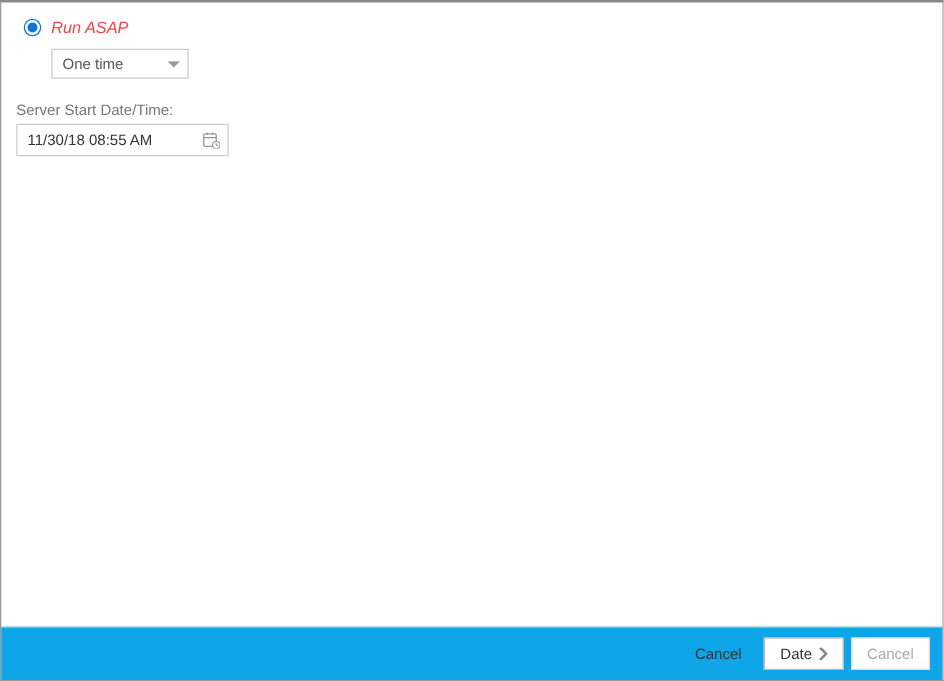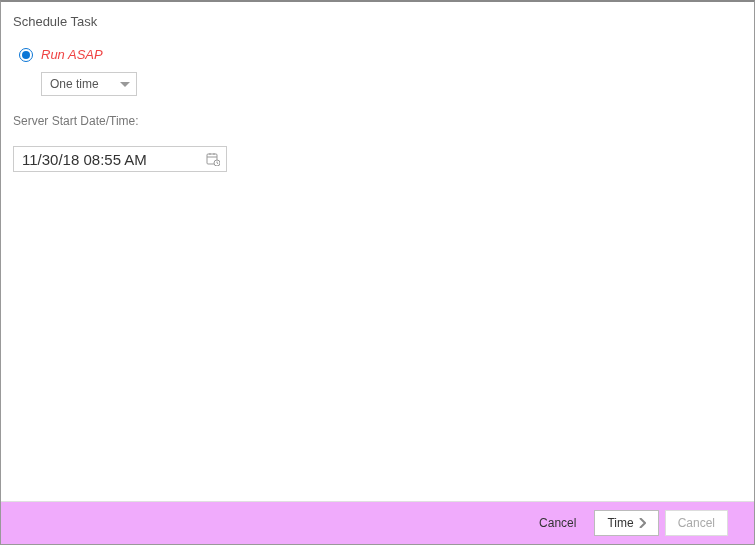--- a/index.html
+++ b/index.html
@@ -87,62 +87,62 @@
   border-radius: 50%;
 }
 .radio-label {
   color: #ef4444;
   cursor: pointer;
   font-style: italic;
 }
 .select-box {
   margin-left: 22px;
   margin-top: 2px;
-  width: 96px;
+  width: 110px;
   height: 24px;
   border: 1px solid #ccc;
   display: flex;
   align-items: center;
   justify-content: space-between;
   padding: 0 6px 0 8px;
   color: #555;
   cursor: pointer;
   font-size: 12px;
 }
 .select-box .chevron {
   color: #999;
 }
 .field-label {
   color: #777;
   font-size: 12px;
   margin-top: 18px;
-  margin-bottom: 18px;
+  margin-bottom: 4px;
 }
 .datetime-input {
-  width: 214px;
+  width: 170px;
   height: 26px;
   border: 1px solid #ccc;
   display: flex;
   align-items: center;
   justify-content: space-between;
   padding: 0 6px 0 8px;
-  font-size: 15px;
+  font-size: 12px;
   color: #333;
 }
 .calendar-icon {
   color: #999;
   display: inline-flex;
 }
 .footer {
   border-top: 1px solid #e0e0e0;
-  padding: 8px 26px;
+  padding: 8px 10px;
   display: flex;
   justify-content: flex-end;
   gap: 6px;
-  background: #f0abfc;
+  background: #0ea5e9;
 }
 .btn {
   height: 26px;
   padding: 0 12px;
   background: #fff;
   border: 1px solid #bbb;
   color: #333;
   font-size: 12px;
   display: inline-flex;
   align-items: center;
@@ -162,21 +162,20 @@
   color: #888;
   font-size: 13px;
 }
 </style>
 </head>
 <body>
 
 <div class="dialog">
 
   <div class="content">
-    <div class="section-label">Schedule Task</div>
 
     <div class="radio-group">
       <div class="radio-row">
         <span class="radio selected"></span>
         <span class="radio-label">Run ASAP</span>
       </div>
       <div class="select-box">
         <span>One time</span>
         <span class="chevron">
           <svg width="10" height="6" viewBox="0 0 10 6">
@@ -201,21 +200,21 @@
         </svg>
       </span>
     </div>
   </div>
 
   <div class="footer">
     <button class="btn flat">
       <span>Cancel</span>
     </button>
     <button class="btn">
-      <span>Time</span>
+      <span>Date</span>
       <span class="chev">
         <svg width="8" height="10" viewBox="0 0 8 10">
             <path d="M2 0 L7 5 L2 10" fill="none" stroke="#888" stroke-width="2"></path>
           </svg>
       </span>
     </button>
     <button class="btn disabled">
       <span>Cancel</span>
     </button>
   </div>

